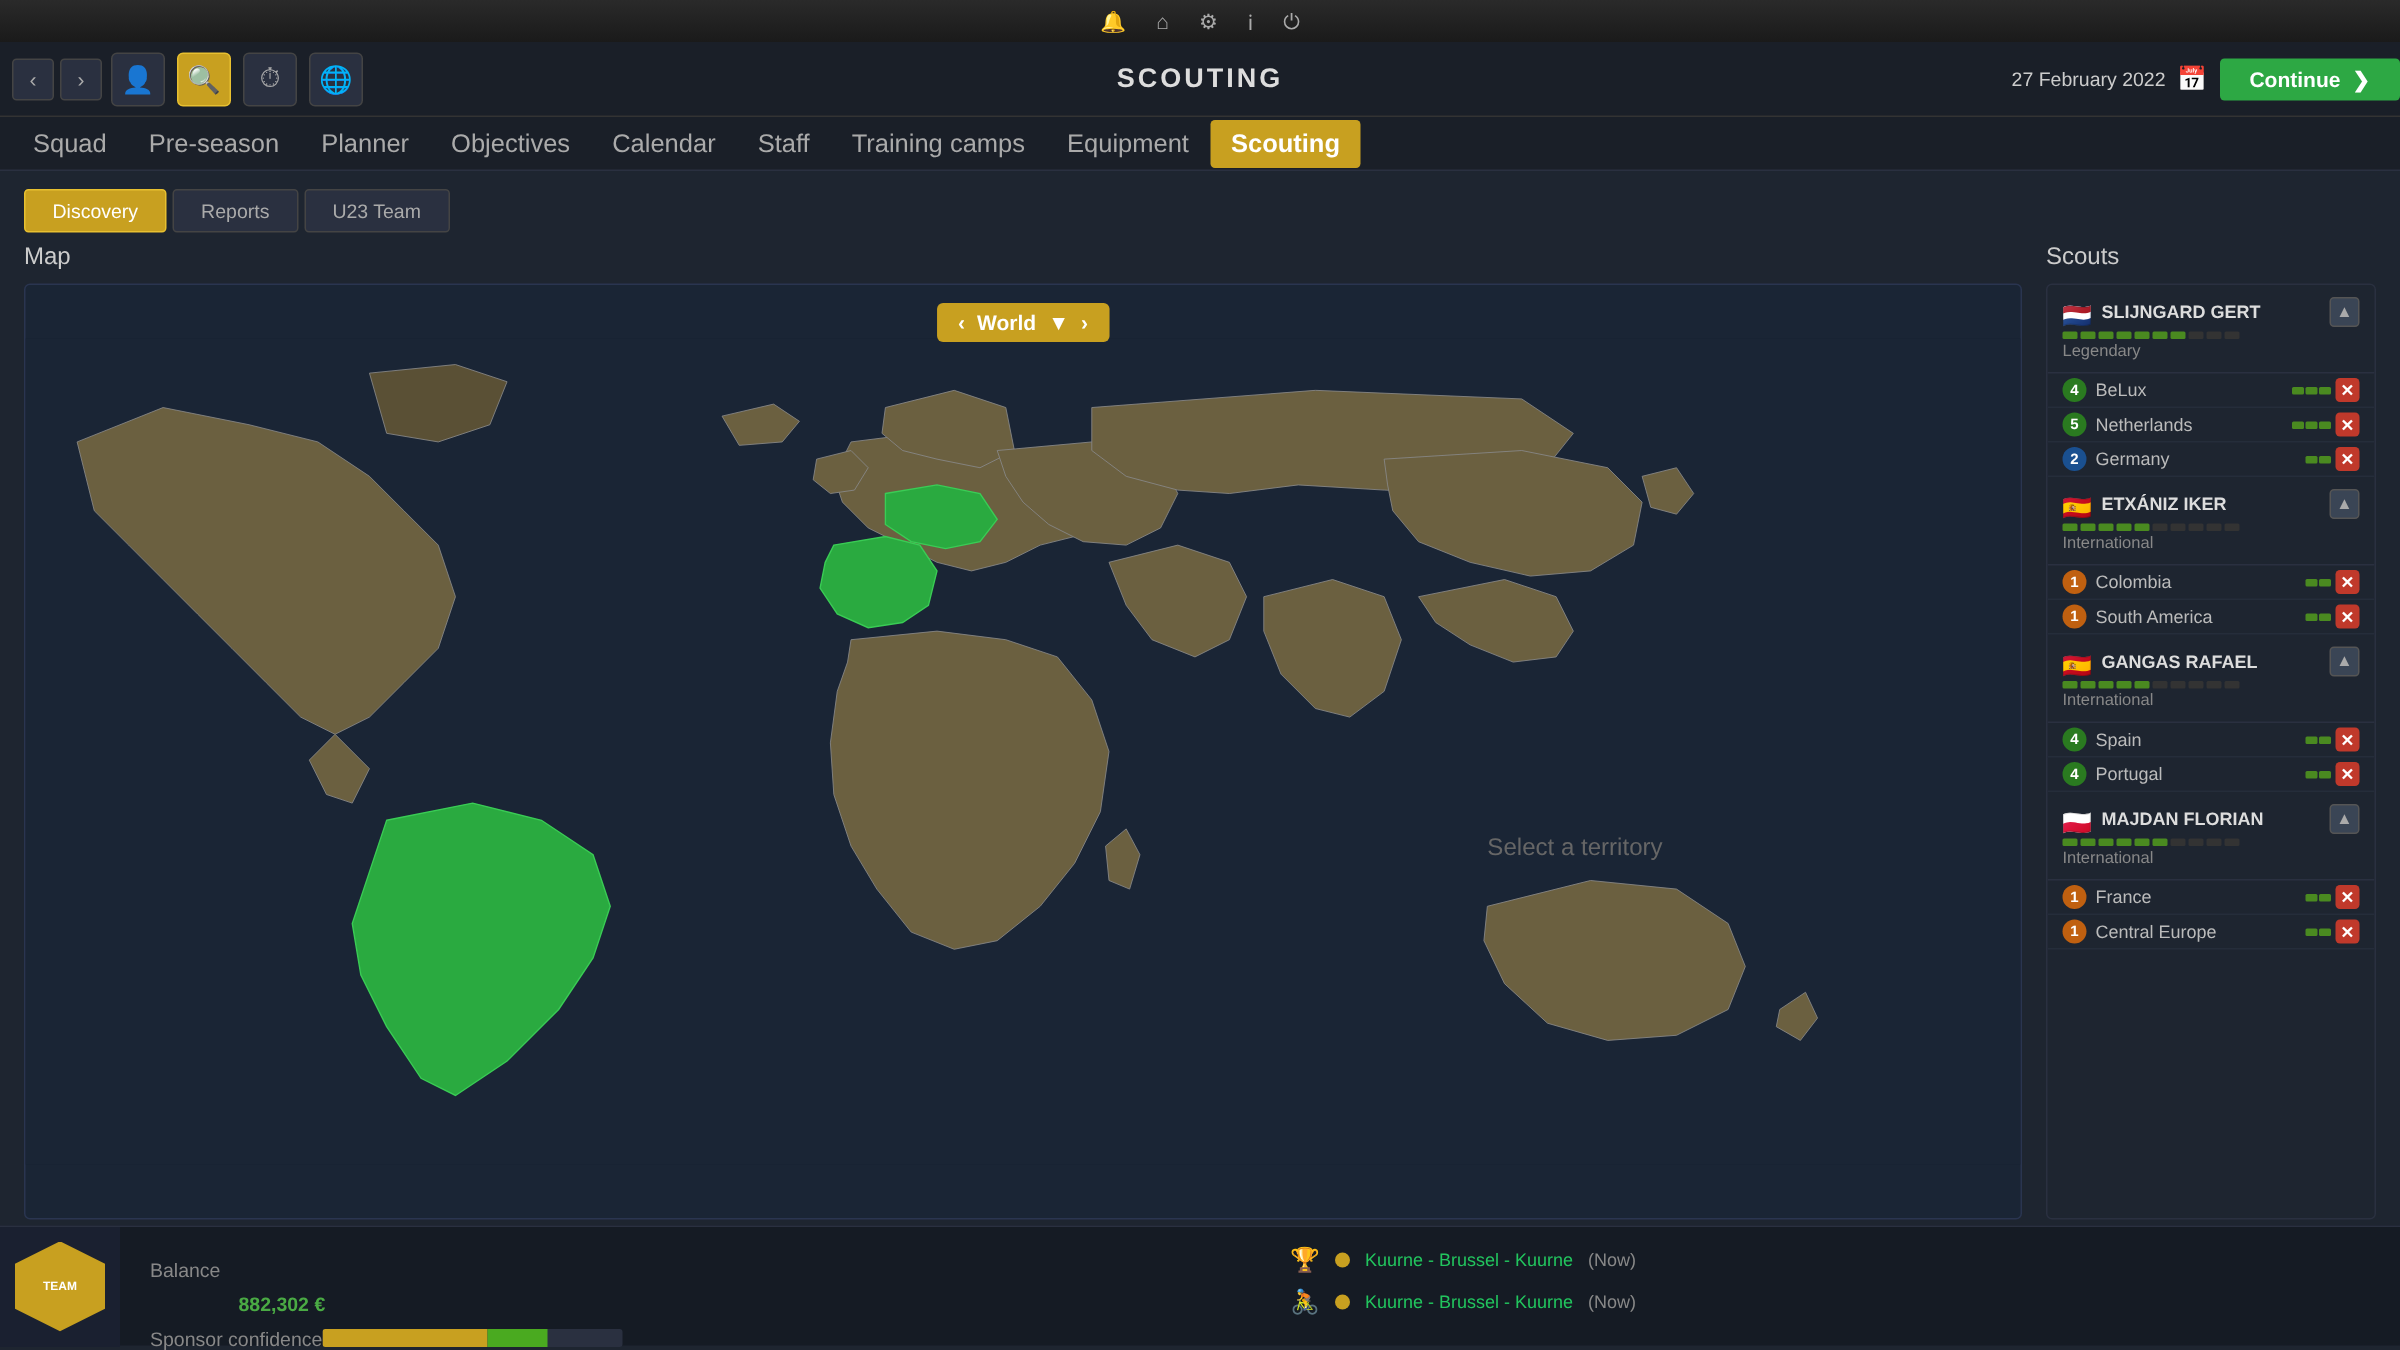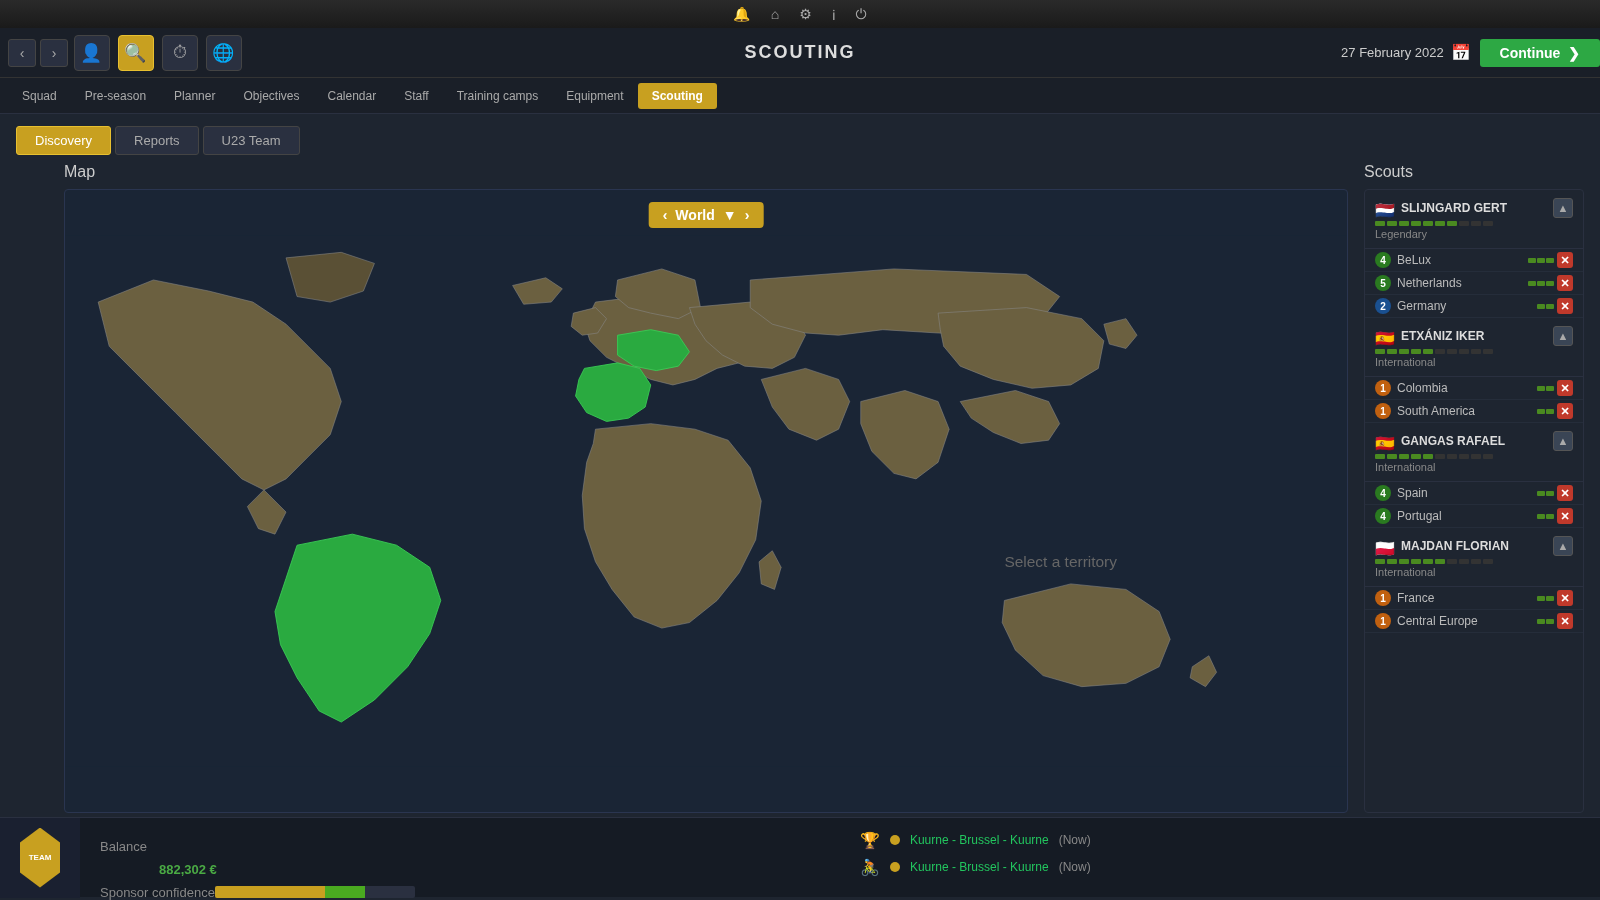--- a/index.html
+++ b/index.html
@@ -87,21 +87,21 @@
     .sub-nav {
       height: 36px;
       background: #1a1f28;
       display: flex;
       align-items: center;
       padding: 0 8px;
       border-bottom: 1px solid #2a3040;
     }
     .sub-nav-item {
       padding: 6px 14px;
-      font-size: 12px;
+      font-size: 17px;
       color: #aaa;
       cursor: pointer;
       border-radius: 3px;
     }
     .sub-nav-item.active { background: #c8a020; color: #fff; font-weight: bold; }
 
     
     .tabs-area {
       padding: 12px 16px 8px;
       display: flex;
@@ -121,21 +121,20 @@
       border-color: #e8c030;
       color: #fff;
     }
 
     
     .main-content {
       display: flex;
       height: calc(900px - 28px - 50px - 36px - 52px - 80px);
       padding: 0 16px;
       gap: 16px;
-      margin-left: 48px;
     }
 
     
     .map-section {
       flex: 1;
     }
     .section-title {
       font-size: 16px;
       color: #ccc;
       margin-bottom: 8px;
@@ -291,21 +290,21 @@
       display: flex;
       align-items: center;
     }
     .team-logo {
       width: 80px; height: 80px;
       display: flex; align-items: center; justify-content: center;
       background: #1a2030;
       flex-shrink: 0;
     }
     .team-logo-hex {
-      width: 40px; height: 60px;
+      width: 60px; height: 60px;
       background: #c8a020;
       clip-path: polygon(50% 0%, 100% 25%, 100% 75%, 50% 100%, 0% 75%, 0% 25%);
       display: flex; align-items: center; justify-content: center;
       color: #fff; font-size: 10px; font-weight: bold; text-align: right;
     }
     .footer-stats {
       flex: 1;
       padding: 0 20px;
     }
     .balance-row {

